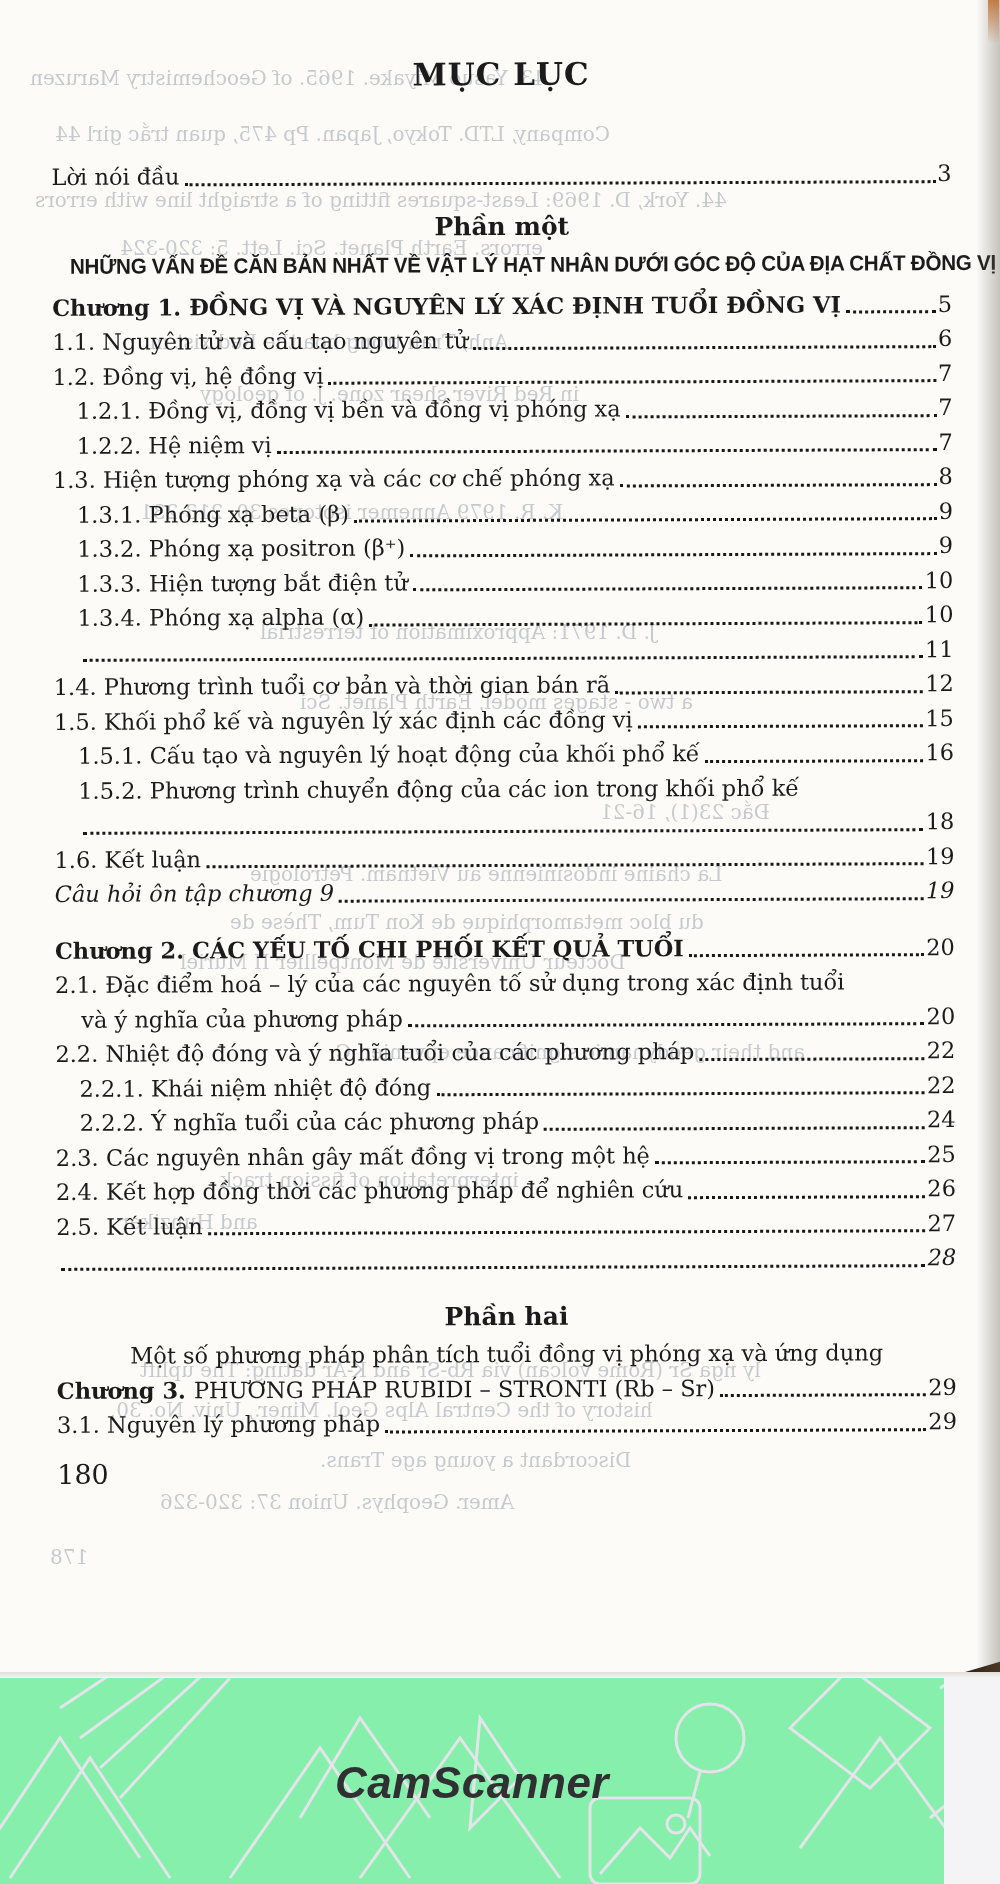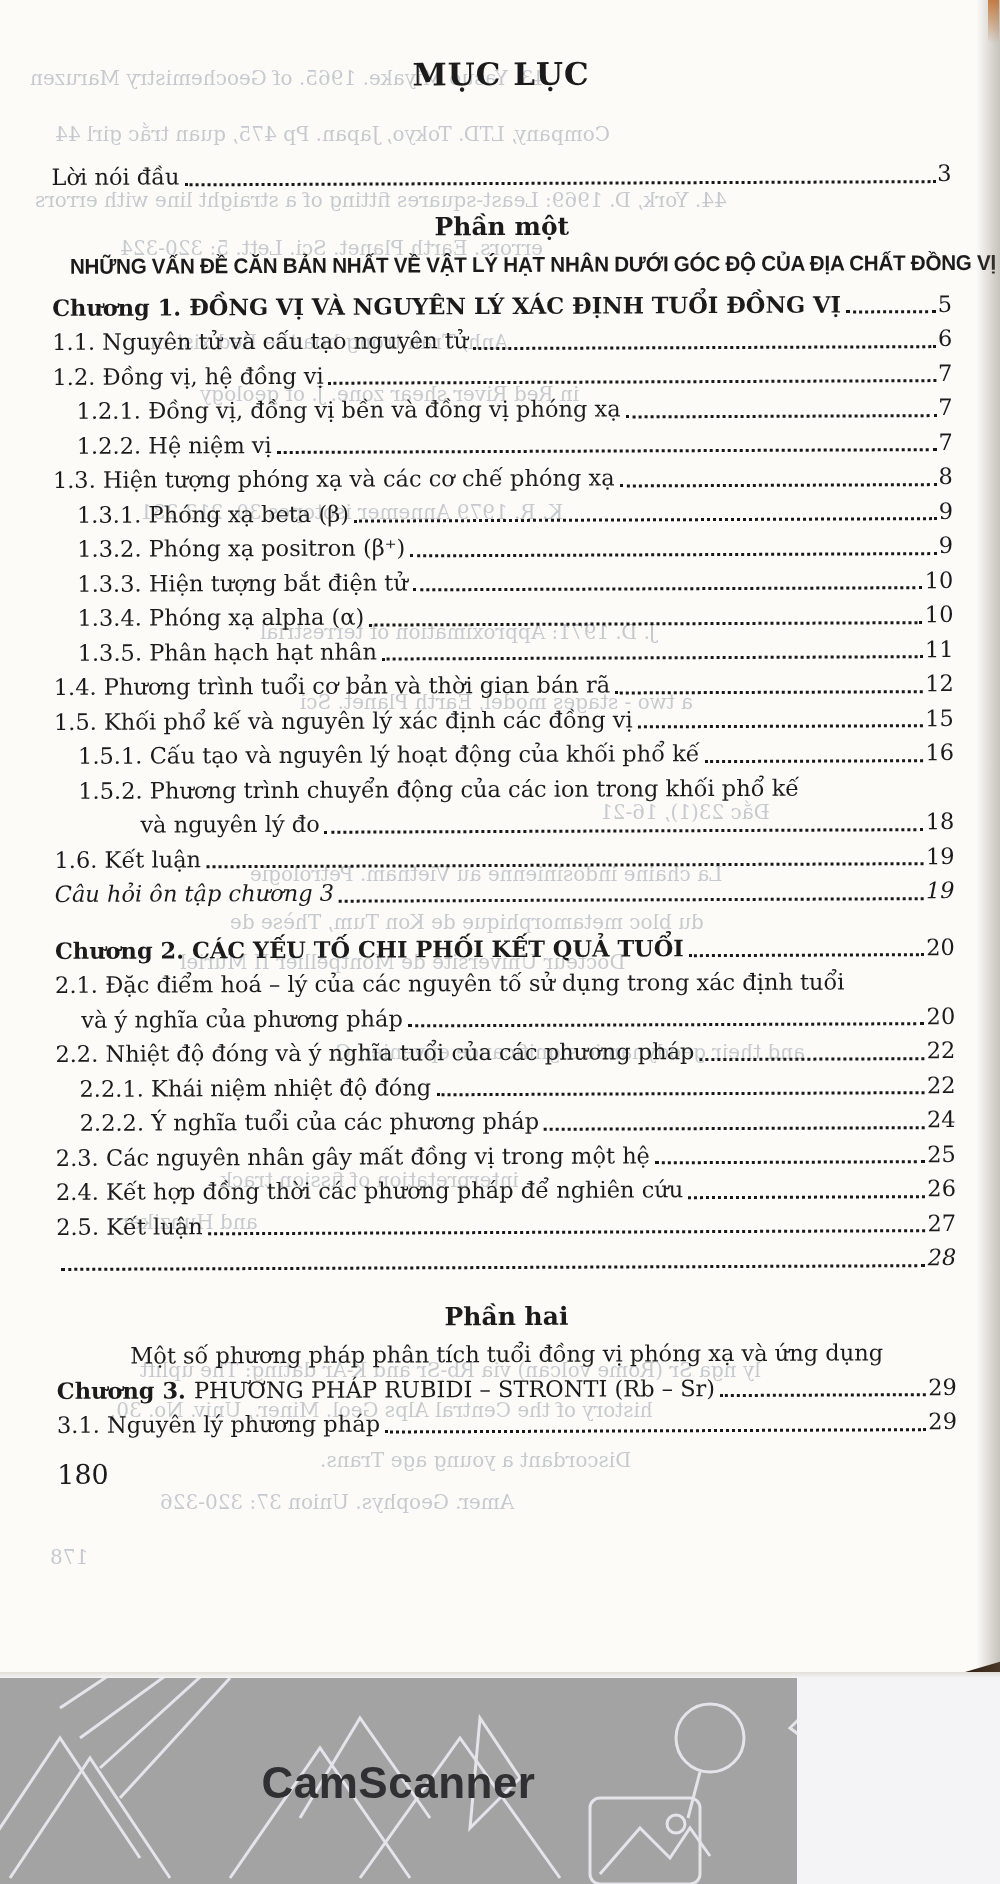--- a/index.html
+++ b/index.html
@@ -74,22 +74,22 @@
   .folio{
     font-size:27px;margin-top:16px;
   }
   
   .ghost{
     position:absolute;color:rgba(88,102,124,0.33);font-size:20px;white-space:nowrap;
     transform:scaleX(-1);filter:blur(0.7px);pointer-events:none;
   }
   
   .footer{
-    position:absolute;top:1678px;left:0;width:797px;height:206px;
-    background:#a3a3a3;overflow:hidden;
+    position:absolute;top:1678px;left:0;width:944px;height:206px;
+    background:#86efac;overflow:hidden;font-style:italic;
   }
   .footer svg{position:absolute;top:0;left:0;}
   .watermark{
     position:absolute;top:80px;left:0;width:100%;text-align:center;
     font-family:"Liberation Sans","DejaVu Sans",sans-serif;
     font-size:44px;font-weight:600;color:#303032;letter-spacing:0.5px;
   }
 </style>
 </head>
 <body>
@@ -176,21 +176,20 @@
       <span class="lbl">1.3.3. Hiện tượng bắt điện tử</span>
       <span class="dots"></span>
       <span class="pg">10</span>
     </div>
     <div class="toc-row ind">
       <span class="lbl">1.3.4. Phóng xạ alpha (α)</span>
       <span class="dots"></span>
       <span class="pg">10</span>
     </div>
     <div class="toc-row ind">
-      <span class="lbl">1.3.5. Phân hạch hạt nhân</span>
       <span class="dots"></span>
       <span class="pg">11</span>
     </div>
     <div class="toc-row">
       <span class="lbl">1.4. Phương trình tuổi cơ bản và thời gian bán rã</span>
       <span class="dots"></span>
       <span class="pg">12</span>
     </div>
     <div class="toc-row">
       <span class="lbl">1.5. Khối phổ kế và nguyên lý xác định các đồng vị</span>
@@ -200,31 +199,30 @@
     <div class="toc-row ind">
       <span class="lbl">1.5.1. Cấu tạo và nguyên lý hoạt động của khối phổ kế</span>
       <span class="dots"></span>
       <span class="pg">16</span>
     </div>
 
     <div class="toc-row ind">
       <span class="lbl">1.5.2. Phương trình chuyển động của các ion trong khối phổ kế</span>
     </div>
     <div class="toc-row ind cont2">
-      <span class="lbl">và nguyên lý đo</span>
       <span class="dots"></span>
       <span class="pg">18</span>
     </div>
     <div class="toc-row">
       <span class="lbl">1.6. Kết luận</span>
       <span class="dots"></span>
       <span class="pg">19</span>
     </div>
     <div class="toc-row italic-row">
-      <span class="lbl">Câu hỏi ôn tập chương 3</span>
+      <span class="lbl">Câu hỏi ôn tập chương 9</span>
       <span class="dots"></span>
       <span class="pg">19</span>
     </div>
 
     <div class="toc-row ch2-row">
       <span class="lbl"><span class="ch-prefix">Chương 2.</span><span class="ch-title b">CÁC YẾU TỐ CHI PHỐI KẾT QUẢ TUỔI</span></span>
       <span class="dots"></span>
       <span class="pg">20</span>
     </div>
 

